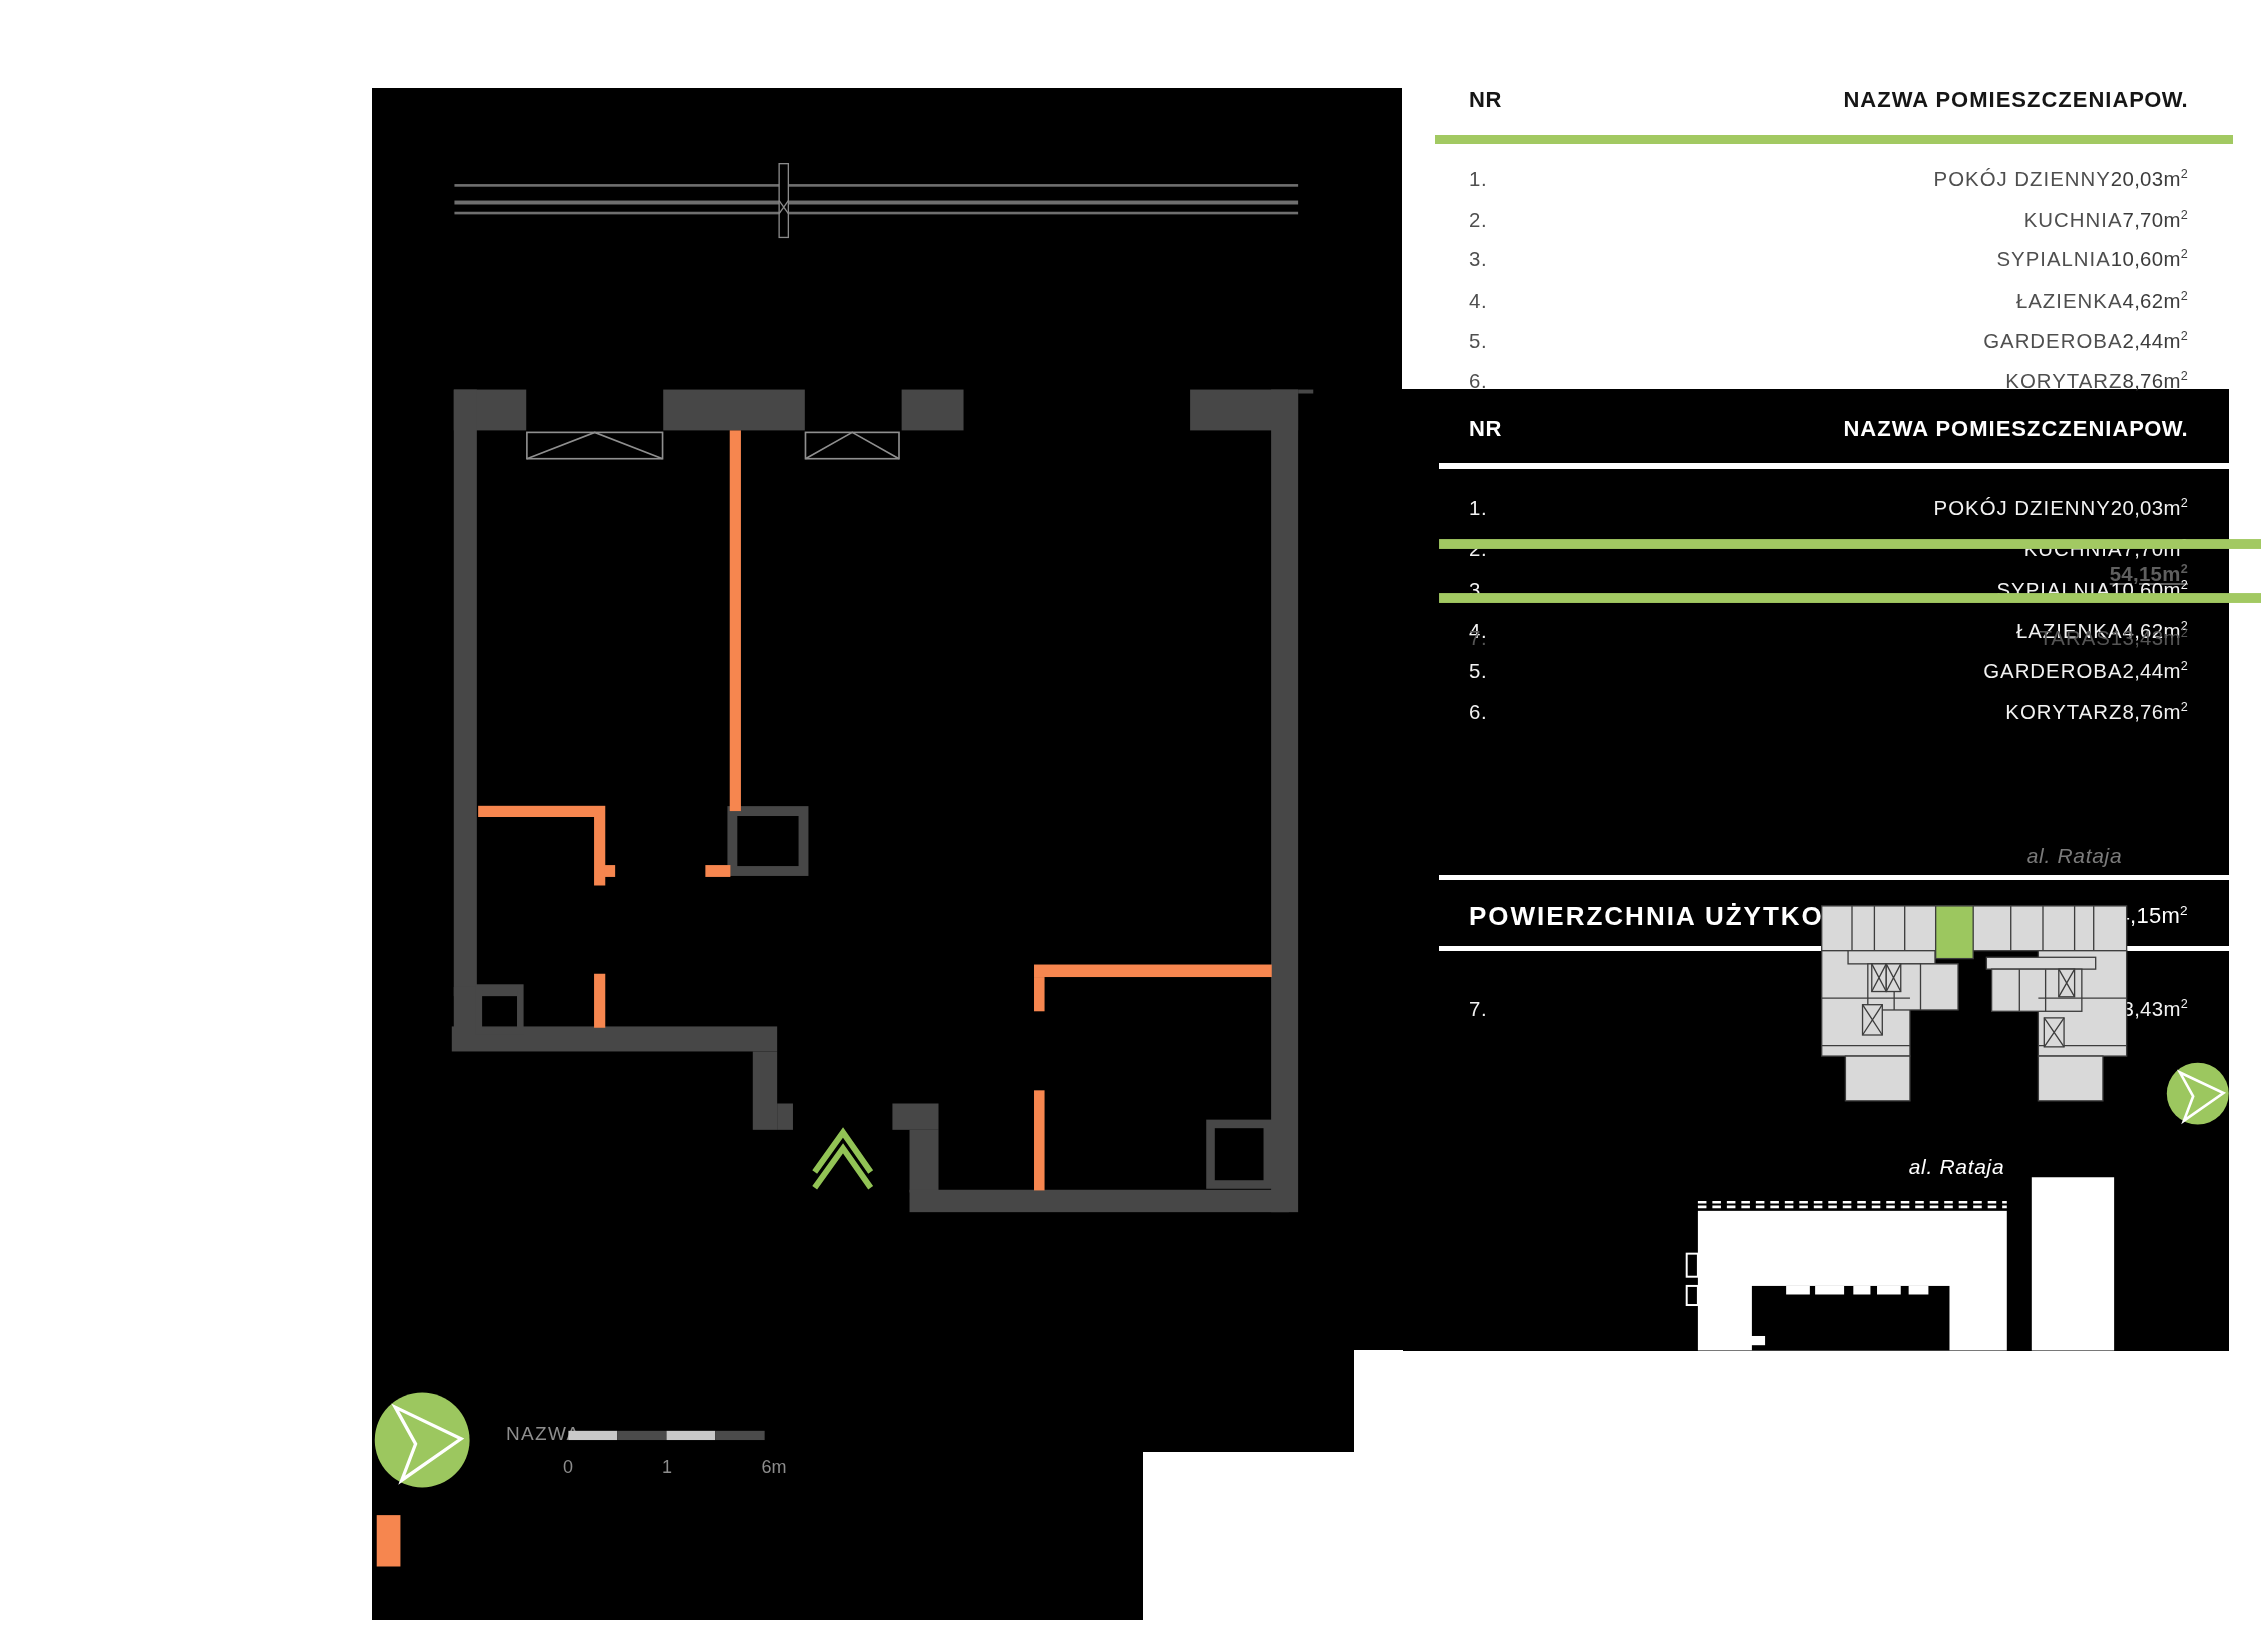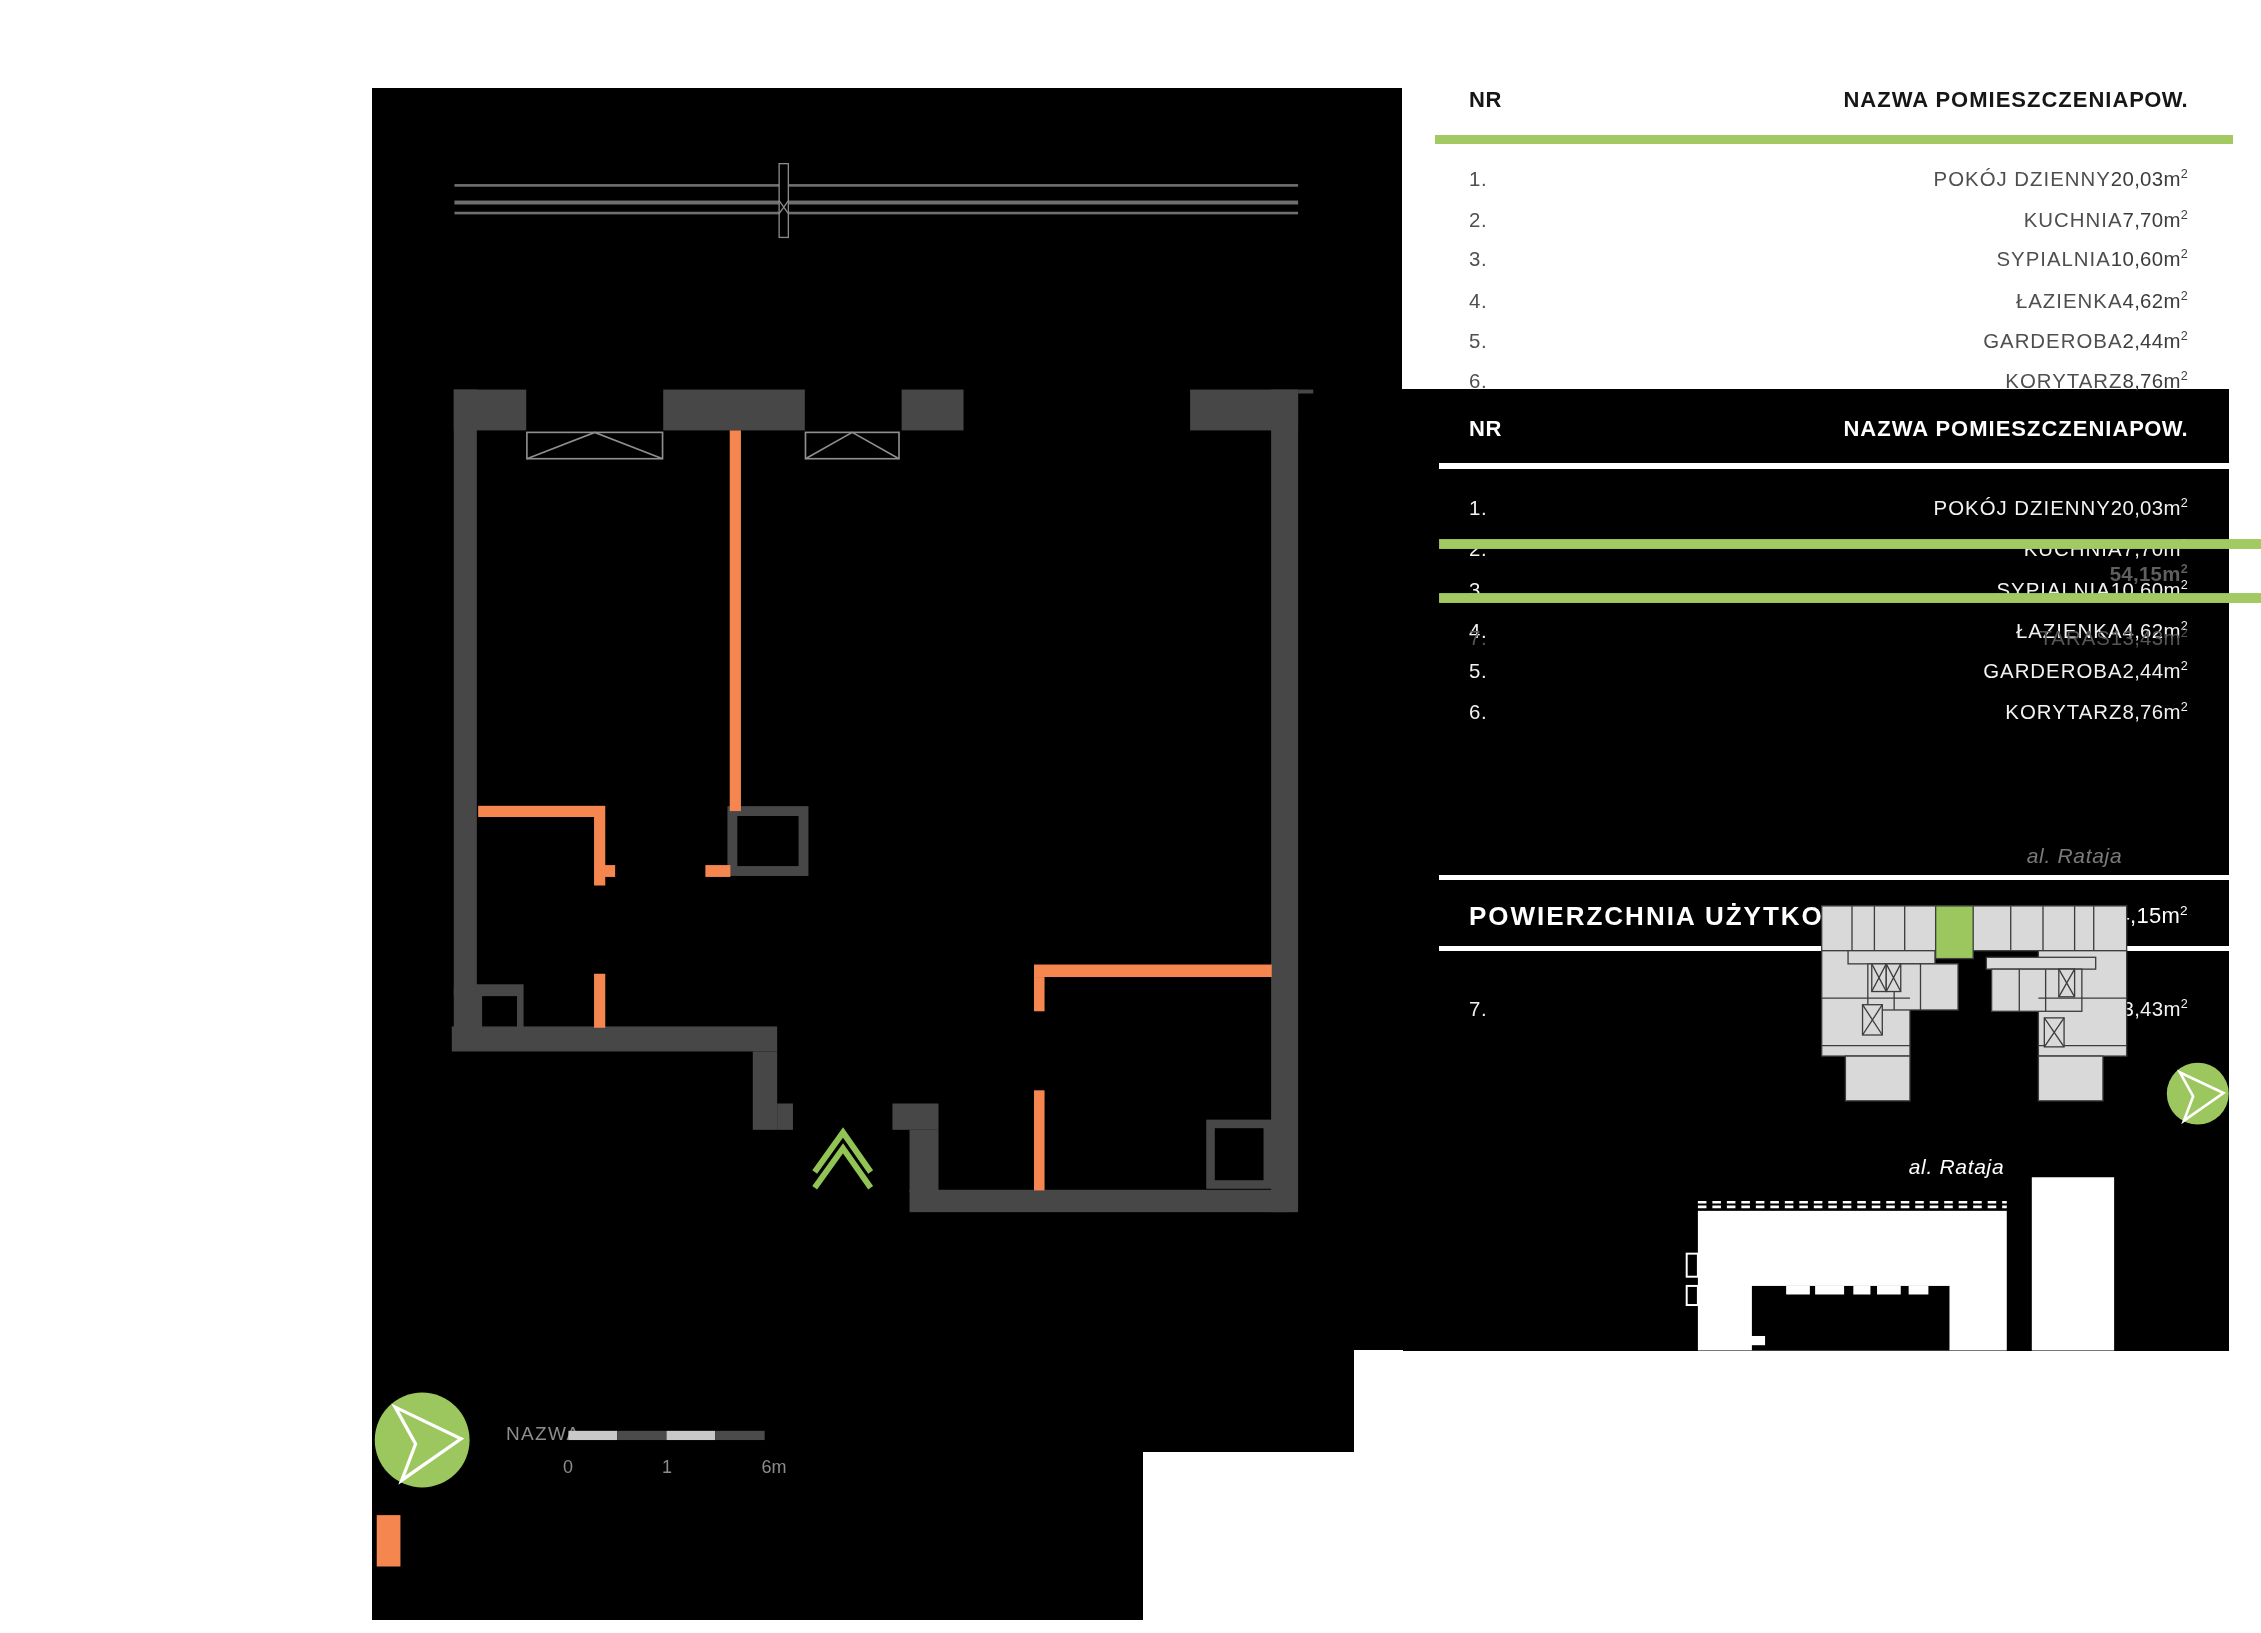--- a/index.html
+++ b/index.html
@@ -85,21 +85,21 @@
 <div class="abs layer2 trow bt" style="top:494px;">
   <span class="nr">1.</span>
   <span class="nm">POKÓJ DZIENNY</span>
   <span class="vl"><span>20,03m</span><sup>2</sup></span>
 </div>
 <div class="abs layer2 trow bt" style="top:535px;">
   <span class="nr">2.</span>
   <span class="nm">KUCHNIA</span>
   <span class="vl"><span>7,70m</span><sup>2</sup></span>
 </div>
-<div class="abs layer2 trow bt ghost" style="top:560px;font-weight:bold;">
+<div class="abs layer2 trow bt ghost" style="top:560px;font-weight:bold;text-decoration:underline;">
   <span class="nr"></span>
     <span class="nm"></span>
   <span class="vl"><span>54,15m</span><sup>2</sup></span>
 </div>
 <div class="abs layer2 trow bt" style="top:576px;">
   <span class="nr">3.</span>
   <span class="nm">SYPIALNIA</span>
   <span class="vl"><span>10,60m</span><sup>2</sup></span>
 </div>
 <div class="abs layer2 trow bt" style="top:617px;">

